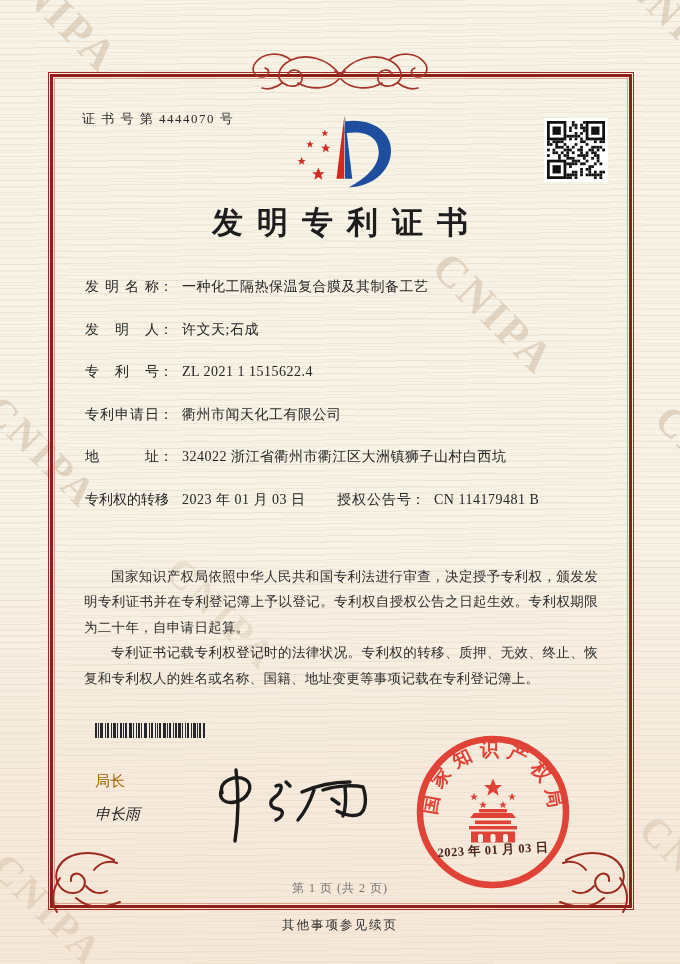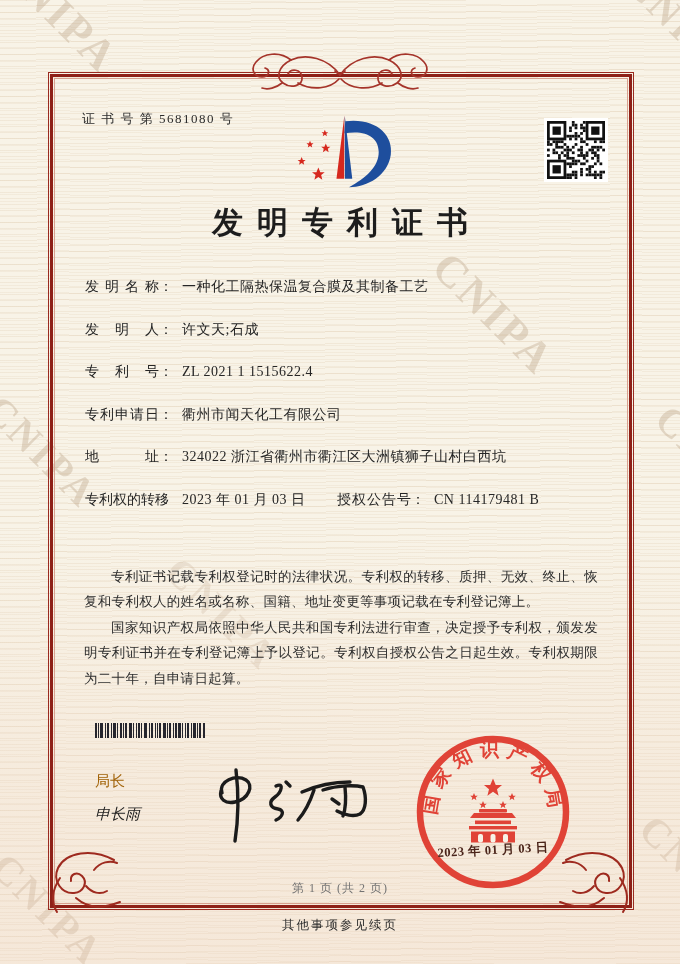--- a/index.html
+++ b/index.html
@@ -112,21 +112,21 @@
 <svg class="orn" style="left:558px;top:848px;" width="80" height="70" viewBox="0 0 80 70">
   <g transform="translate(80,0) scale(-1,1)" stroke="#9e2a1f" stroke-width="2" fill="none" stroke-linecap="round">
     <path d="M72,12 C50,0 24,4 16,20 C10,33 20,46 32,45 C42,44 46,34 40,28 C35,23 28,26 29,33"></path>
     <path d="M18,30 C10,42 9,54 15,64"></path>
     <path d="M34,50 C48,62 62,60 78,54"></path>
     <path d="M52,22 C58,14 68,12 75,15"></path>
     <path d="M44,38 C50,45 58,47 65,43"></path>
   </g>
 </svg>
 
-<div class="certno">证 书 号 第 5681080 号</div>
+<div class="certno">证 书 号 第 4444070 号</div>
 
 <svg class="logo" width="130" height="100" viewBox="0 0 140 100">
   <defs>
     <path id="st2" d="M0,-10 L2.9,-3.1 L9.5,-3.1 L4.2,1.2 L5.9,8.1 L0,4 L-5.9,8.1 L-4.2,1.2 L-9.5,-3.1 L-2.9,-3.1 Z"></path>
   </defs>
 
   <path d="M66,18 C98,14 118,32 115,54 C112,76 90,89 70,89 C88,79 102,67 102,51 C102,35 88,27 65,31 Z" fill="#1e4e9d"></path>
 
   <path d="M65,12 L56.5,80 L64.8,80 Z" fill="#d6281e"></path>
   <path d="M65.4,12 L65.6,80 L73.5,80 Z" fill="#1e4e9d"></path>
@@ -283,22 +283,22 @@
 <div class="fields" id="fields">
     <div class="frow"><span class="flabel">发明名称</span><span class="fcolon">：</span><span class="fvalue">一种化工隔热保温复合膜及其制备工艺</span></div>
     <div class="frow"><span class="flabel">发明人</span><span class="fcolon">：</span><span class="fvalue">许文天;石成</span></div>
     <div class="frow"><span class="flabel">专利号</span><span class="fcolon">：</span><span class="fvalue">ZL 2021 1 1515622.4</span></div>
     <div class="frow"><span class="flabel">专利申请日</span><span class="fcolon">：</span><span class="fvalue">衢州市闻天化工有限公司</span></div>
     <div class="frow"><span class="flabel">地址</span><span class="fcolon">：</span><span class="fvalue">324022 浙江省衢州市衢江区大洲镇狮子山村白西坑</span></div>
     <div class="frow"><span class="flabel">专利权的转移</span><span class="fcolon">：</span><span class="fvalue">2023 年 01 月 03 日</span><span class="fcol2"><span class="flabel">授权公告号</span><span class="fcolon">：</span><span class="fvalue">CN 114179481 B</span></span></div>
   </div>
 
 <div class="paras" id="paras">
+    <p>国家知识产权局依照中华人民共和国专利法进行审查，决定授予专利权，颁发发明专利证书并在专利登记簿上予以登记。专利权自授权公告之日起生效。专利权期限为二十年，自申请日起算。</p>
     <p>专利证书记载专利权登记时的法律状况。专利权的转移、质押、无效、终止、恢复和专利权人的姓名或名称、国籍、地址变更等事项记载在专利登记簿上。</p>
-    <p>国家知识产权局依照中华人民共和国专利法进行审查，决定授予专利权，颁发发明专利证书并在专利登记簿上予以登记。专利权自授权公告之日起生效。专利权期限为二十年，自申请日起算。</p>
   </div>
 
 <div class="barcode" id="barcode">
     <i style="width: 2px; margin-right: 1px;"></i>
     <i style="width: 1px; margin-right: 1px;"></i>
     <i style="width: 3px; margin-right: 2px;"></i>
     <i style="width: 1px; margin-right: 1px;"></i>
     <i style="width: 2px; margin-right: 2px;"></i>
     <i style="width: 1px; margin-right: 1px;"></i>
     <i style="width: 3px; margin-right: 1px;"></i>

